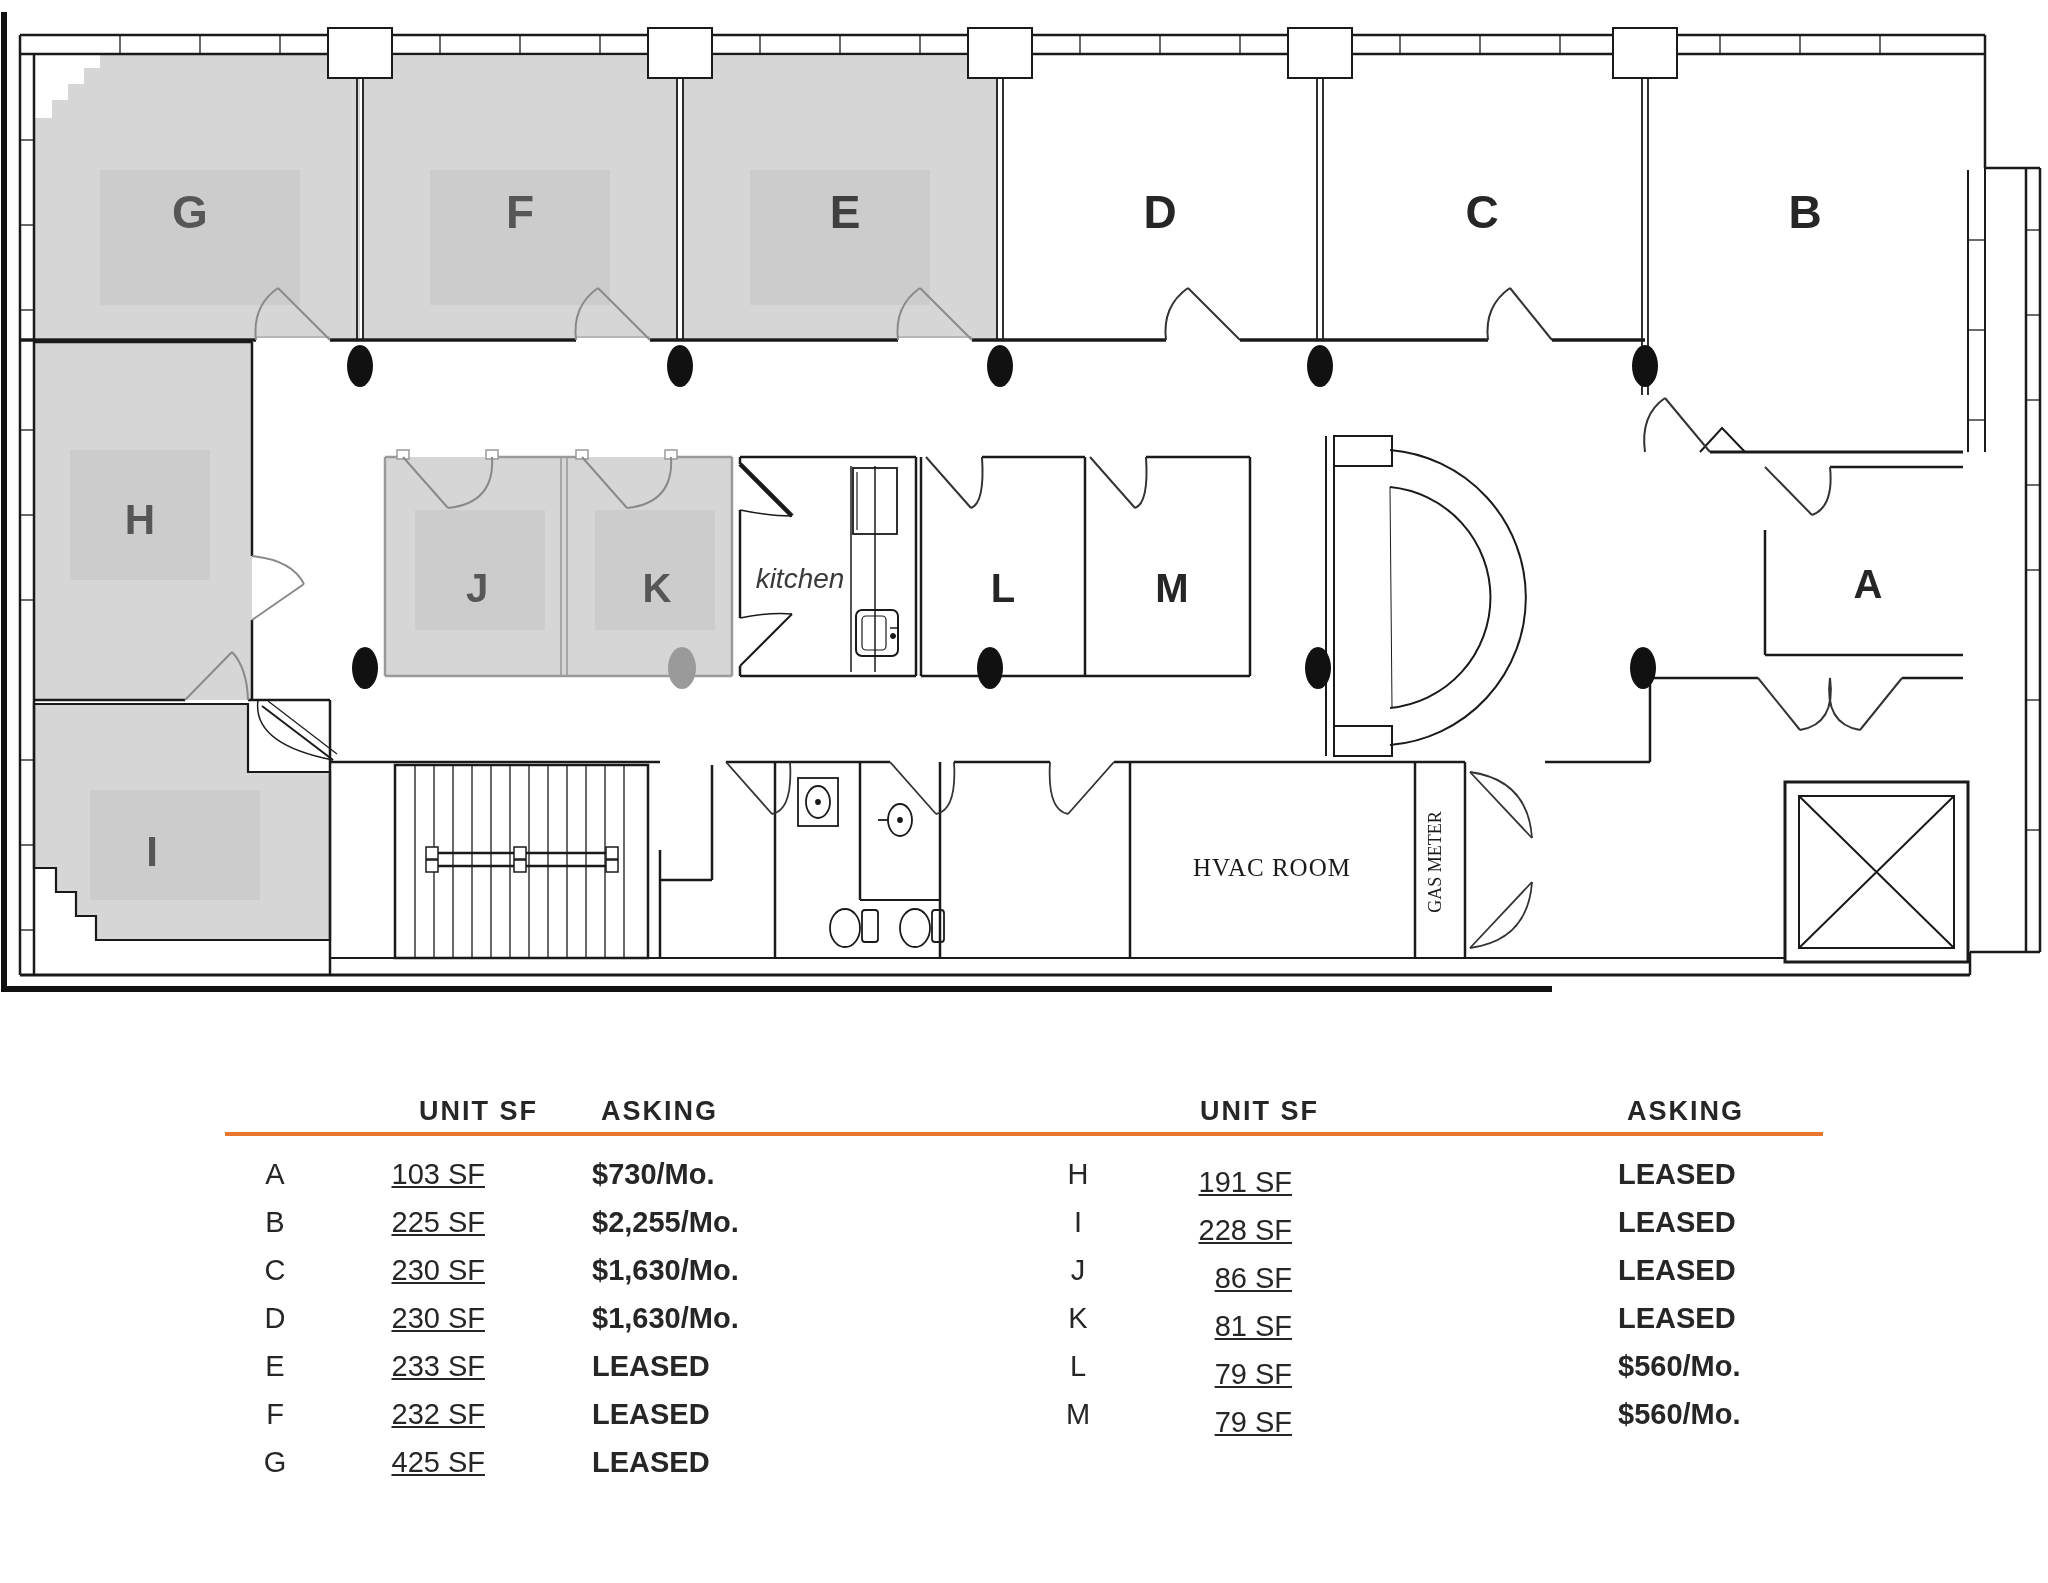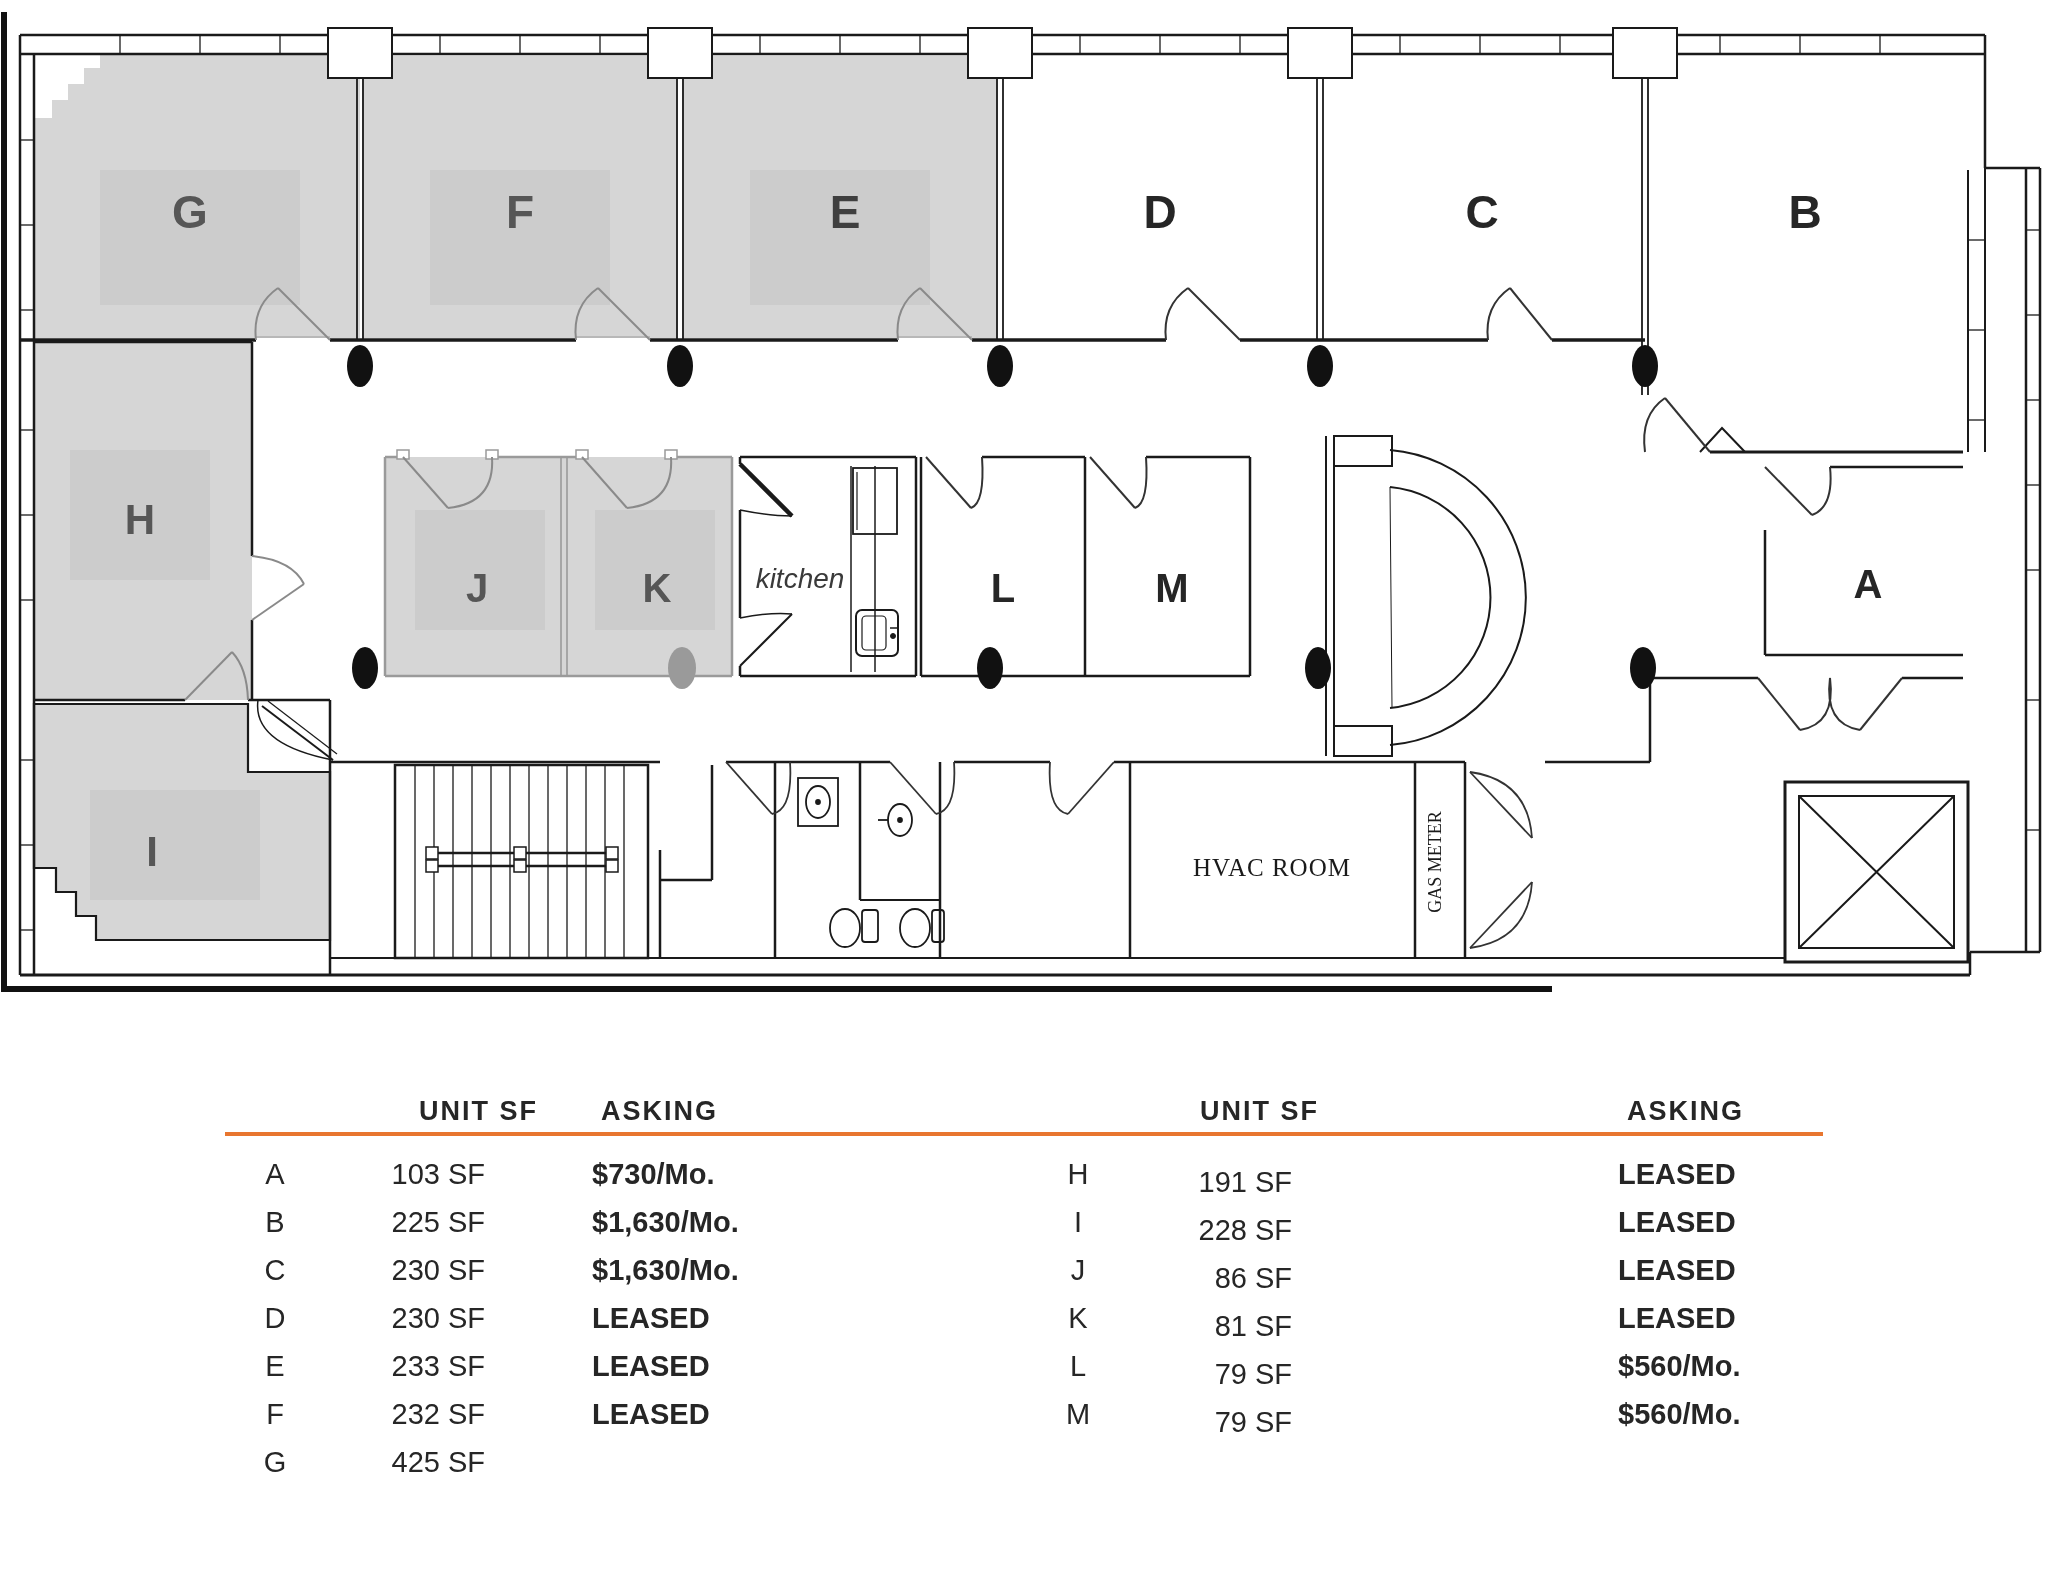--- a/index.html
+++ b/index.html
@@ -5,21 +5,21 @@
   html,body{margin:0;padding:0;background:#ffffff;}
   .canvas{position:relative;width:2048px;height:1583px;background:#fff;overflow:hidden;
           font-family:"Liberation Sans", sans-serif;}
   .plan{position:absolute;left:0;top:0;}
   
   .hdr{position:absolute;font-size:27px;font-weight:bold;letter-spacing:2px;color:#262626;top:1096px;margin-left:9px;}
   .rule{position:absolute;top:1132px;left:225px;width:1598px;height:4px;background:#e8762f;}
   .col{position:absolute;}
   .row{height:48px;line-height:48px;font-size:29px;color:#262626;}
   .c-letter{width:100px;text-align:center;}
-  .c-sf{width:160px;text-align:right;}
+  .c-sf{width:160px;text-align:right;text-decoration:underline;}
   .c-ask{width:320px;text-align:left;font-weight:bold;}
   svg text{font-family:"Liberation Sans", sans-serif;}
   svg .serif{font-family:"Liberation Serif", serif;}
 </style>
 </head>
 <body>
 
 <div class="canvas">
 
 <svg class="plan" width="2048" height="1010" viewBox="0 0 2048 1010">
@@ -405,20 +405,21 @@
   <div class="row c-sf">103 SF</div>
   <div class="row c-sf">225 SF</div>
   <div class="row c-sf">230 SF</div>
   <div class="row c-sf">230 SF</div>
   <div class="row c-sf">233 SF</div>
   <div class="row c-sf">232 SF</div>
   <div class="row c-sf">425 SF</div>
 </div>
 <div class="col" style="left:592px;top:1150px">
   <div class="row c-ask">$730/Mo.</div>
+  <div class="row c-ask">$2,255/Mo.</div>
   <div class="row c-ask">$1,630/Mo.</div>
   <div class="row c-ask">$1,630/Mo.</div>
   <div class="row c-ask">LEASED</div>
   <div class="row c-ask">LEASED</div>
   <div class="row c-ask">LEASED</div>
 </div>
 
 <div class="col" style="left:1028px;top:1150px">
   <div class="row c-letter">H</div>
   <div class="row c-letter">I</div>

